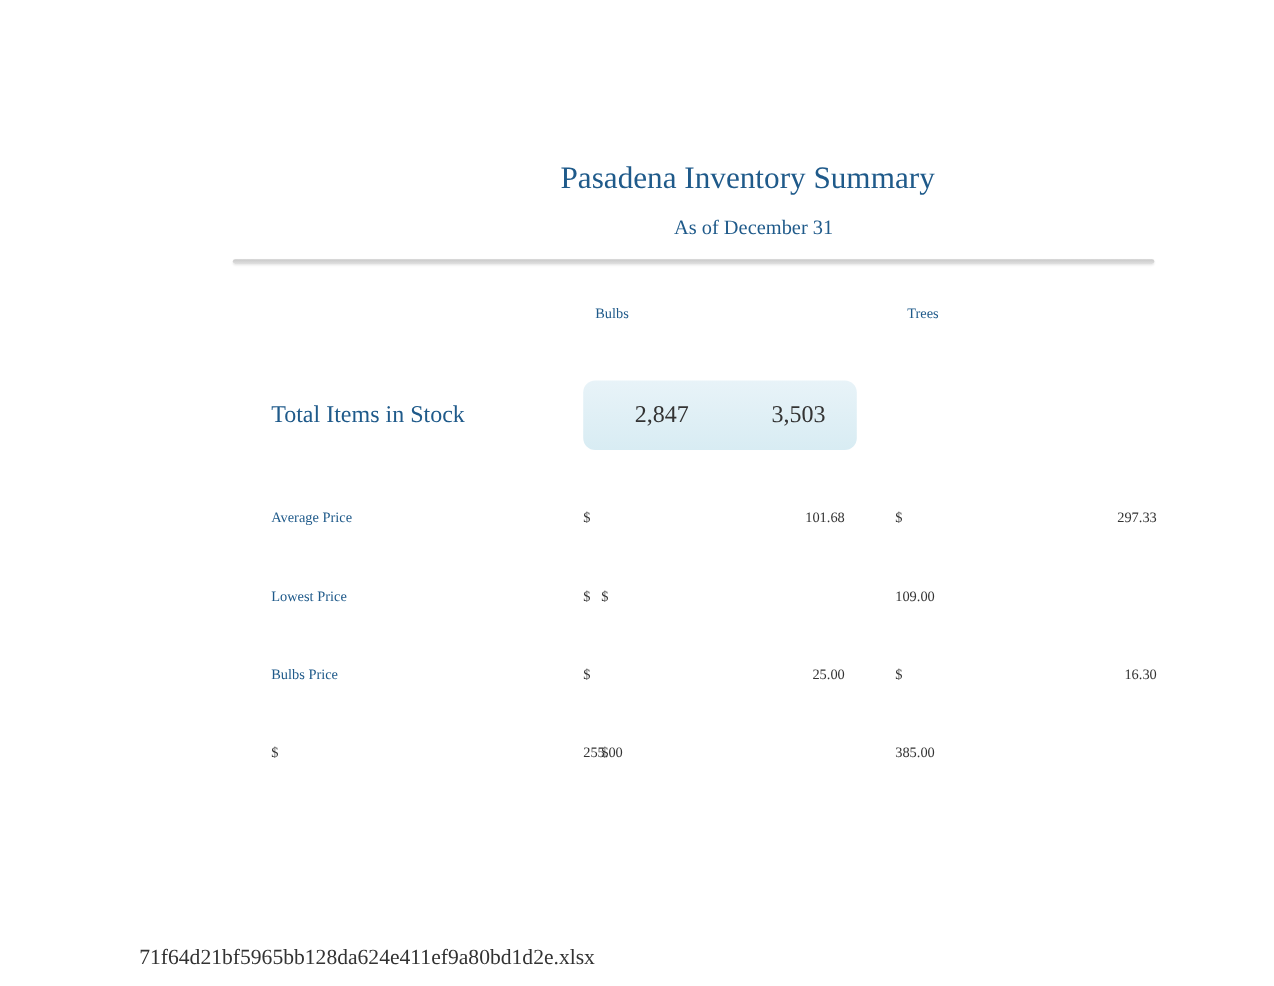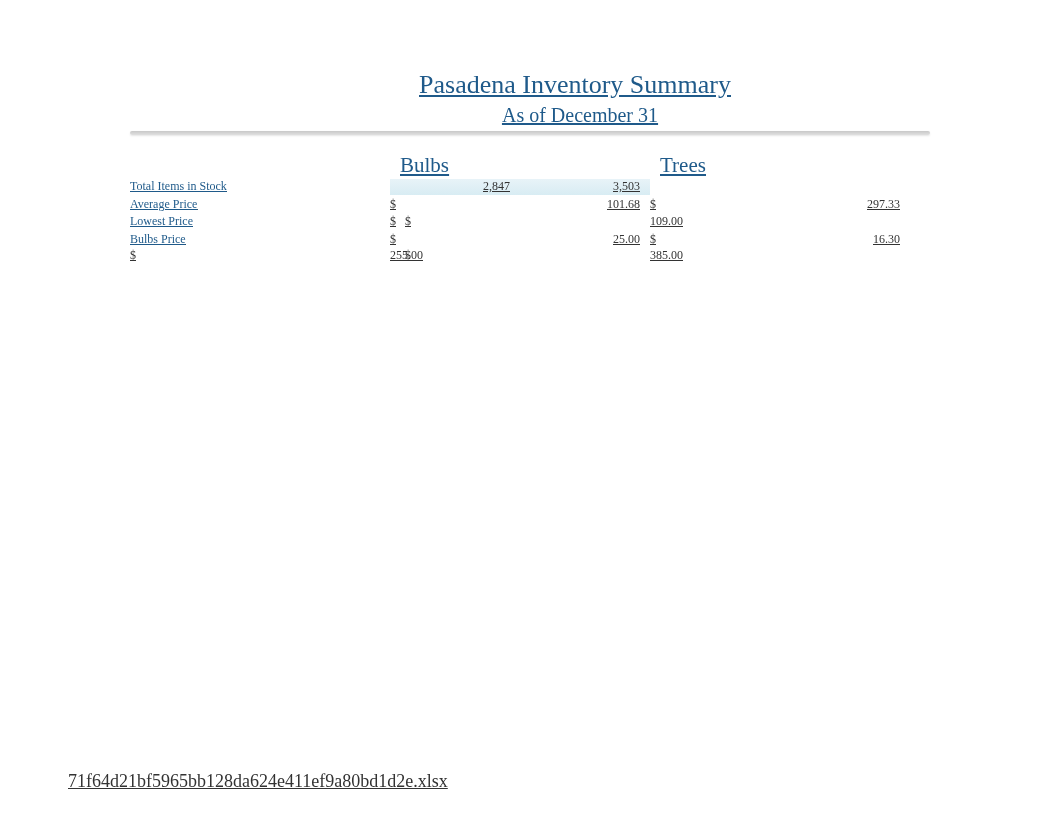--- a/index.html
+++ b/index.html
@@ -1,19 +1,18 @@
 <!DOCTYPE html>
 <html><head>
   <meta charset="utf-8">
   <style>
     * {
-      margin: 0;
+      margin: 16px;
       padding: 0;
       box-sizing: border-box;
-      text-decoration: underline;
     }
     body {
       width: 1062px;
       height: 822px;
       background: #ffffff;
       font-family: "Times New Roman", Times, serif;
       position: relative;
       color: #333;
     }
     .container {
@@ -25,40 +24,40 @@
     .title {
       text-align: center;
       font-size: 26px;
       color: #1f5a8a;
       font-weight: normal;
       margin-bottom: 4px;
       padding-left: 90px;
     }
     .subtitle {
       text-align: center;
-      font-size: 20px;
+      font-size: 17px;
       color: #1f5a8a;
       font-weight: normal;
       padding-left: 100px;
     }
     .divider {
       height: 4px;
       background: linear-gradient(to bottom, #c8c8c8, #e0e0e0);
       border-radius: 2px;
       margin-top: 4px;
       margin-bottom: 18px;
       box-shadow: 0 1px 2px rgba(0,0,0,0.1);
     }
     .table {
       width: 100%;
     }
     .header-row {
       display: grid;
       grid-template-columns: 260px 260px 260px;
-      font-size: 21px;
+      font-size: 12px;
       color: #1f5a8a;
     }
     .header-row .col-label {
       text-align: left;
     }
     .header-row .col-bulbs {
       text-align: left;
       padding-left: 10px;
     }
     .header-row .col-trees {
@@ -82,38 +81,38 @@
       text-align: left;
     }
     .data-row .value {
       color: #333;
       text-align: right;
       padding-right: 10px;
     }
     .highlight-partial {
       display: grid;
       grid-template-columns: 260px 260px 260px;
-      font-size: 12px;
+      font-size: 20px;
       line-height: 1.3;
       align-items: center;
     }
     .highlight-partial .label {
       color: #1f5a8a;
       text-align: left;
       padding: 1px 0;
     }
     .highlight-partial .value {
       color: #333;
       text-align: right;
       padding-right: 10px;
     }
     .highlight-bg {
       display: flex;
       background: linear-gradient(to bottom, #e8f3f8, #d8ecf3);
-      border-radius: 0;
+      border-radius: 10px;
     }
     .highlight-bg > div {
       flex: 1;
     }
     .footer {
       position: absolute;
       left: 68px;
       bottom: 30px;
       font-size: 18px;
       color: #333;

